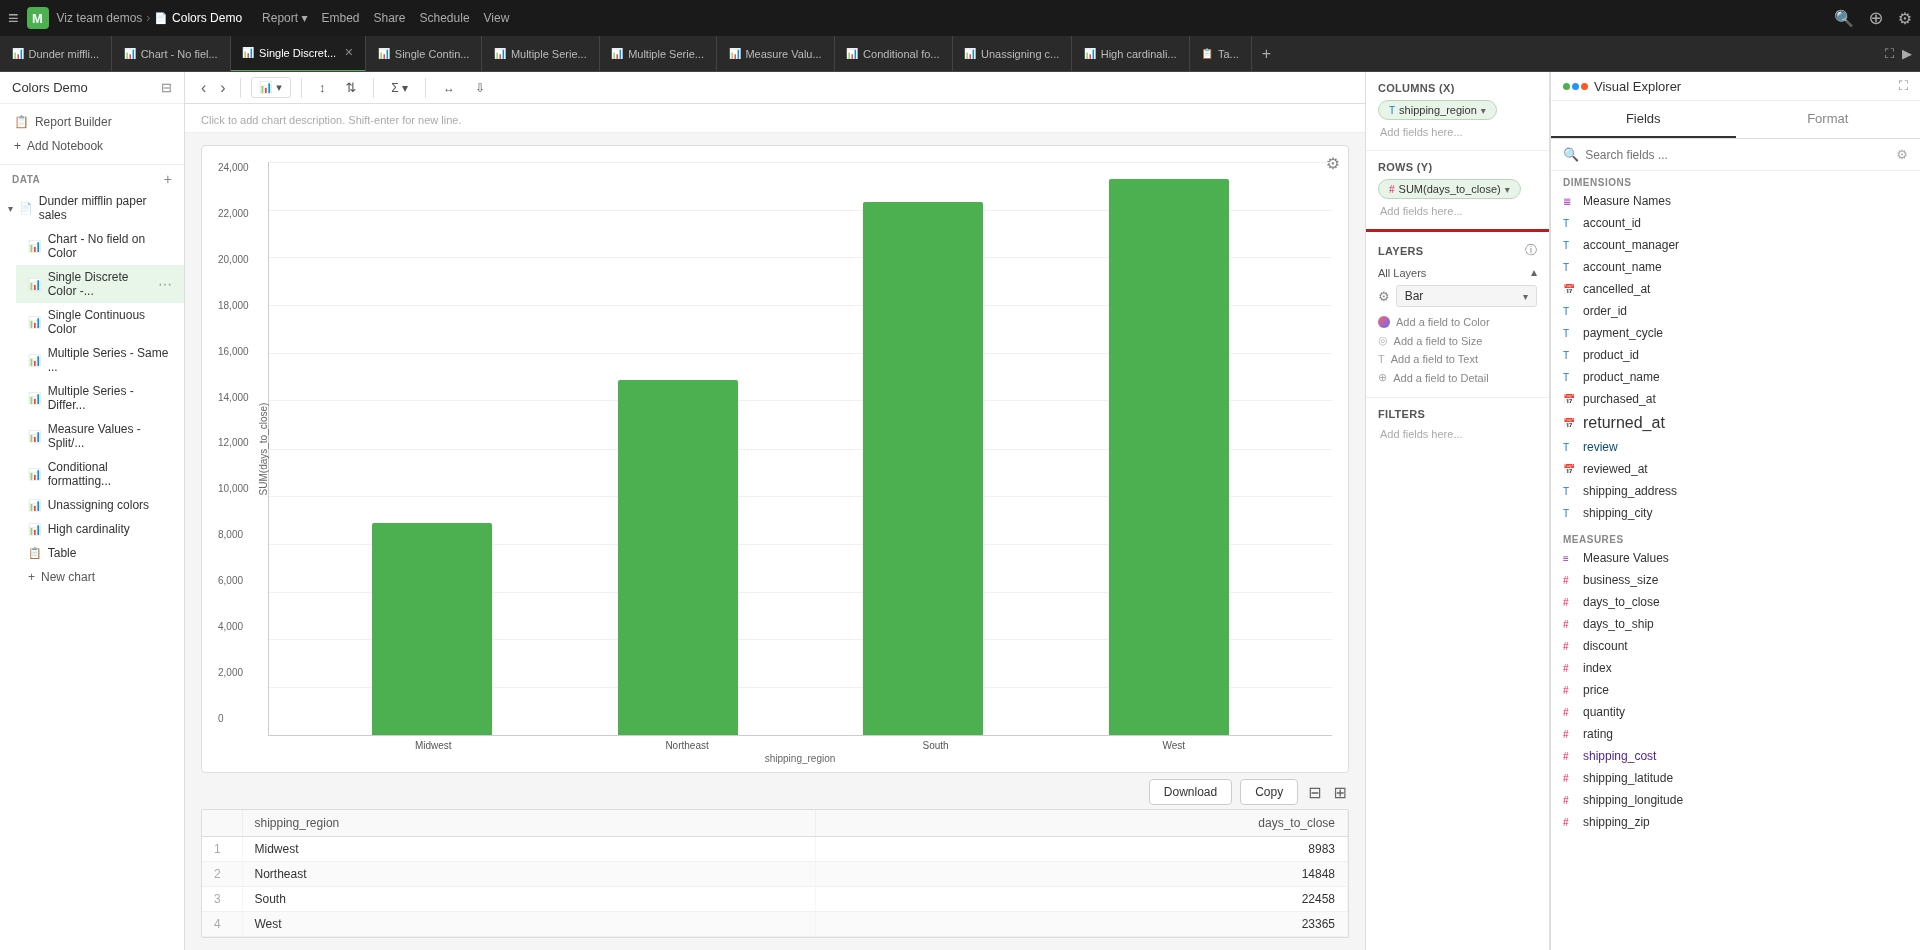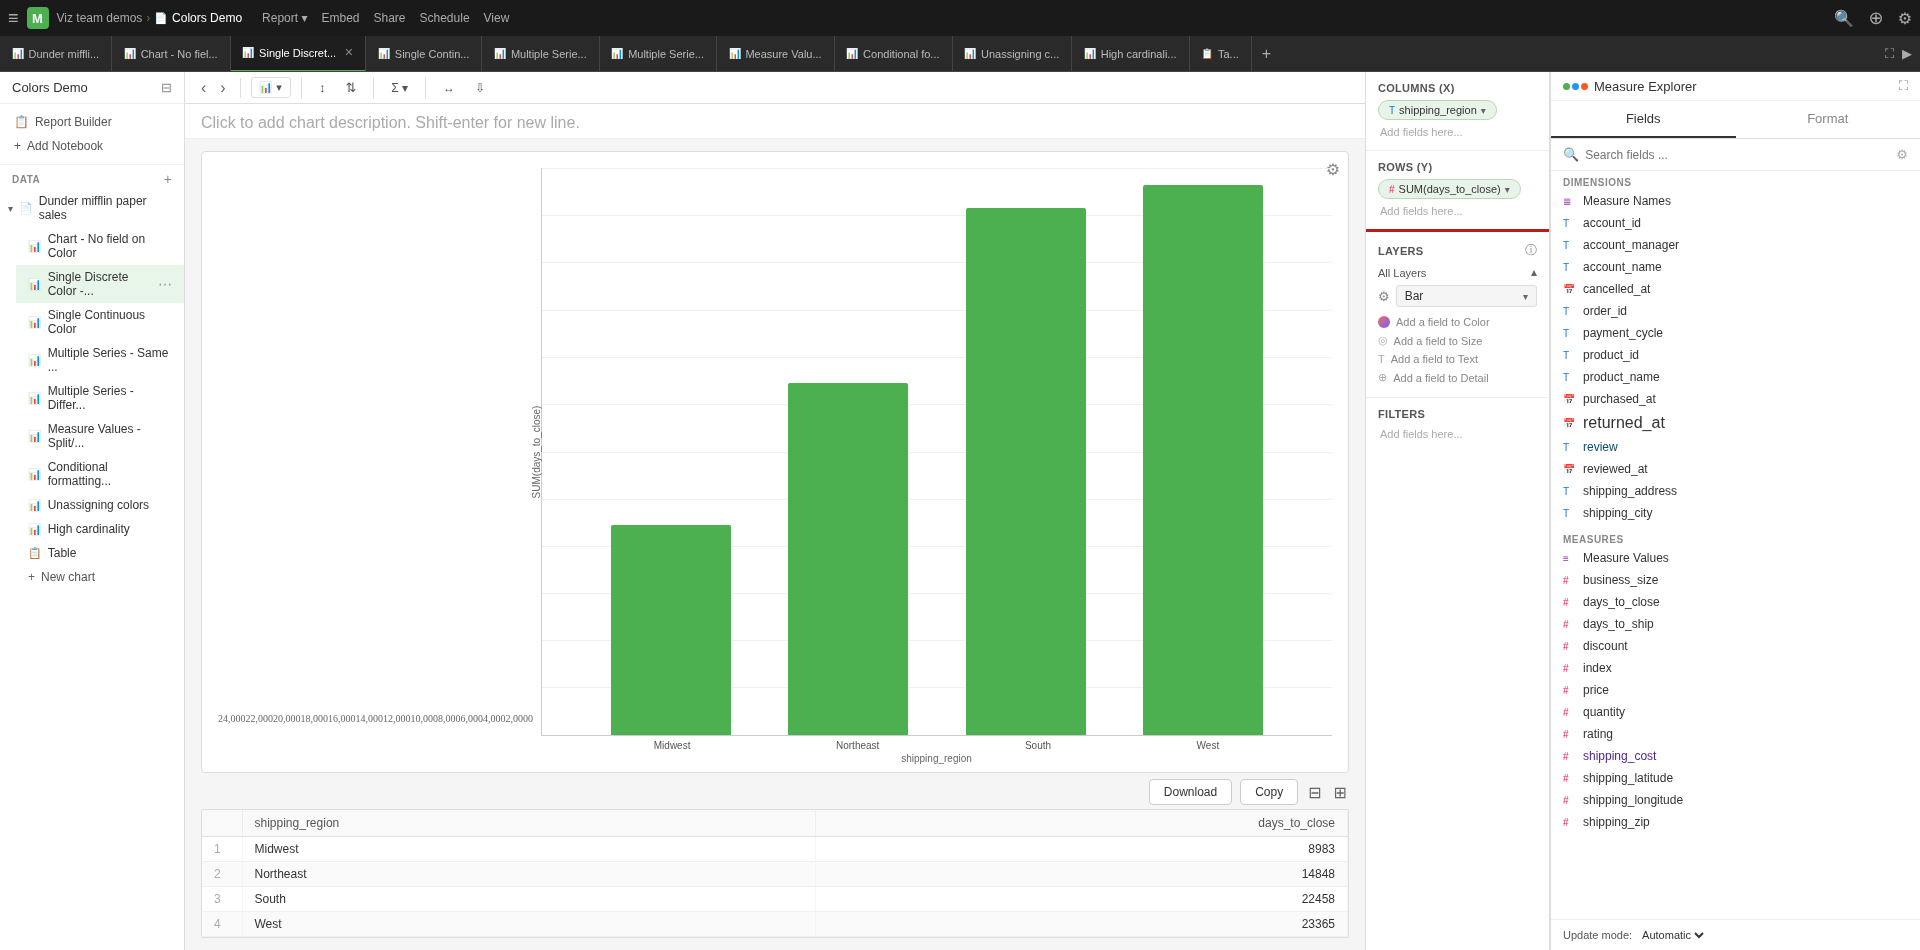--- a/index.html
+++ b/index.html
@@ -214,31 +214,31 @@
       <button style="background:none;border:1px solid transparent;color:#555;cursor:pointer;font-size:13px;padding:3px 6px;border-radius:3px;">↕</button>
       <button style="background:none;border:1px solid transparent;color:#555;cursor:pointer;font-size:13px;padding:3px 6px;border-radius:3px;">⇅</button>
       <div style="width:1px;height:20px;background:#ddd;margin:0 4px;"></div>
       <button style="background:none;border:1px solid transparent;color:#555;cursor:pointer;font-size:12px;padding:3px 6px;border-radius:3px;">Σ ▾</button>
       <div style="width:1px;height:20px;background:#ddd;margin:0 4px;"></div>
       <button style="background:none;border:1px solid transparent;color:#555;cursor:pointer;font-size:12px;padding:3px 6px;border-radius:3px;">↔</button>
       <button style="background:none;border:1px solid transparent;color:#555;cursor:pointer;font-size:12px;padding:3px 6px;border-radius:3px;">⇩</button>
     </div>
 
     <div style="background:#fff;padding:8px 16px 6px;border-bottom:1px solid #eee;">
-      <div style="font-size:16px;color:#aaa;margin-top:2px;cursor:text;">Click to add chart description. Shift-enter for new line.</div>
+      <div style="font-size:11px;color:#aaa;margin-top:2px;cursor:text;">Click to add chart description. Shift-enter for new line.</div>
     </div>
 
     <div style="flex:1;padding:12px 16px;display:flex;flex-direction:column;overflow:hidden;background:#f5f5f5;">
 
       <div style="flex:1;background:#fff;border:1px solid #ddd;border-radius:4px;padding:16px 16px 8px;position:relative;display:flex;flex-direction:column;min-height:0;">
         <button style="position:absolute;top:8px;right:8px;background:none;border:none;cursor:pointer;color:#888;font-size:16px;">⚙</button>
 
         <div style="flex:1;display:flex;position:relative;">
 
-          <div style="display:flex;flex-direction:row;justify-content:space-between;align-items:flex-end;padding-right:8px;padding-bottom:40px;min-width:50px;font-size:10px;color:#666;font-family:Liberation Serif, serif;">
+          <div style="display:flex;flex-direction:column;justify-content:space-between;padding-right:8px;padding-bottom:40px;min-width:50px;font-size:10px;color:#666;">
             <span>24,000</span>
             <span>22,000</span>
             <span>20,000</span>
             <span>18,000</span>
             <span>16,000</span>
             <span>14,000</span>
             <span>12,000</span>
             <span>10,000</span>
             <span>8,000</span>
             <span>6,000</span>
@@ -402,21 +402,21 @@
 
   <div id="right-panel">
 
     <div style="display:flex;align-items:center;justify-content:space-between;padding:6px 12px;border-bottom:1px solid #eee;background:#fff;">
       <div style="display:flex;align-items:center;gap:6px;">
         <div style="display:flex;gap:2px;align-items:center;">
           <div style="width:7px;height:7px;background:#4CAF50;border-radius:50%;"></div>
           <div style="width:7px;height:7px;background:#2196F3;border-radius:50%;"></div>
           <div style="width:7px;height:7px;background:#FF5722;border-radius:50%;"></div>
         </div>
-        <span style="font-size:13px;font-weight:500;color:#333;">Measure Explorer</span>
+        <span style="font-size:13px;font-weight:500;color:#333;">Visual Explorer</span>
       </div>
       <span style="font-size:13px;color:#888;cursor:pointer;">⛶</span>
     </div>
 
     <div style="display:flex;border-bottom:1px solid #ddd;">
       <div style="flex:1;padding:10px;text-align:center;cursor:pointer;font-size:13px;color:#333;border-bottom:2px solid #333;font-weight:500;">Fields</div>
       <div style="flex:1;padding:10px;text-align:center;cursor:pointer;font-size:13px;color:#888;border-bottom:2px solid transparent;">Format</div>
     </div>
 
     <div style="display:flex;align-items:center;padding:8px 12px;border-bottom:1px solid #eee;gap:6px;">
@@ -537,22 +537,15 @@
       <div class="field-item">
         <span style="font-size:10px;width:14px;color:#E91E63;">#</span>
         <span style="font-size:12px;color:#333;">shipping_longitude</span>
       </div>
       <div class="field-item">
         <span style="font-size:10px;width:14px;color:#E91E63;">#</span>
         <span style="font-size:12px;color:#333;">shipping_zip</span>
       </div>
     </div>
 
-    <div style="padding:8px 12px;border-top:1px solid #eee;font-size:11px;color:#555;display:flex;align-items:center;gap:6px;background:#fff;">
-      <span>Update mode:</span>
-      <select style="font-size:11px;border:none;background:transparent;color:#333;cursor:pointer;">
-        <option>Automatic</option>
-        <option>Manual</option>
-      </select>
-    </div>
   </div>
 
 </div>
 
 </body></html>

